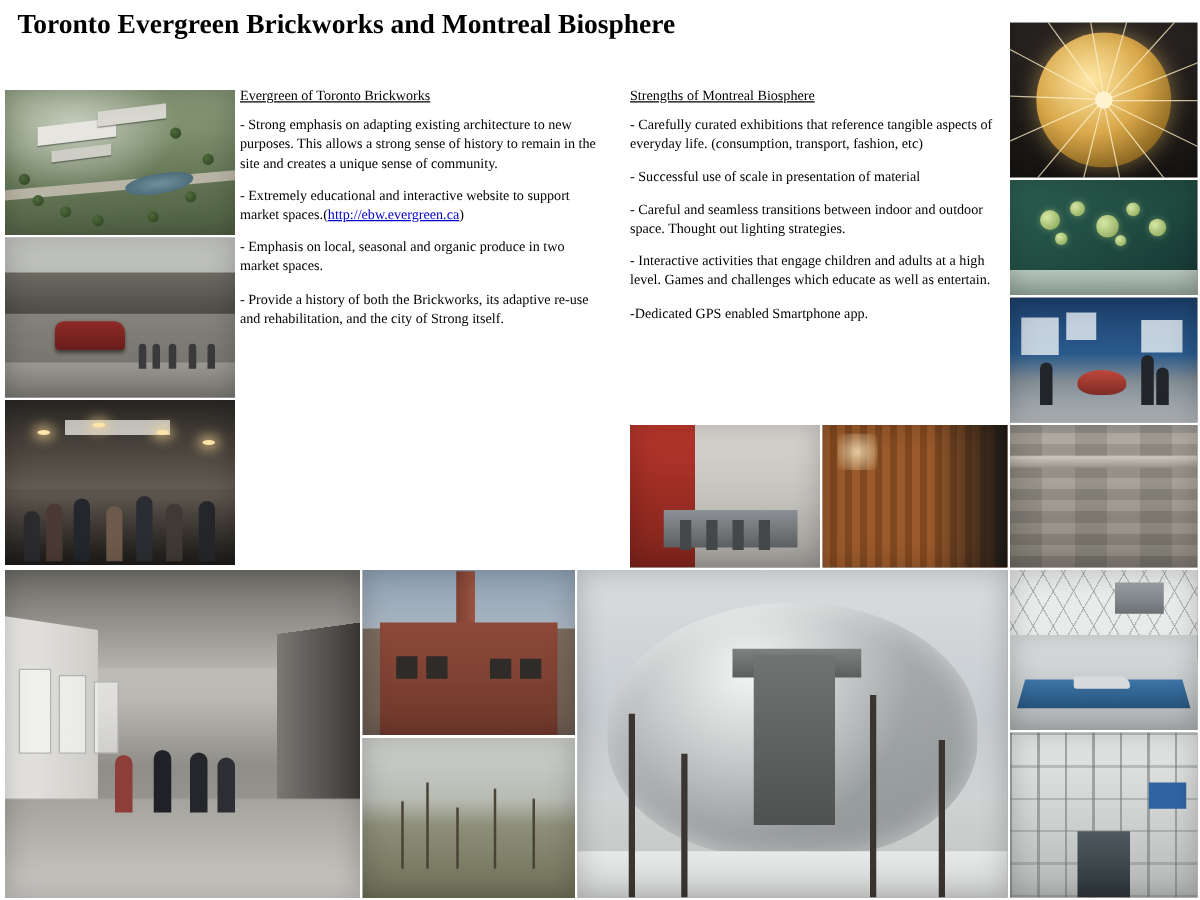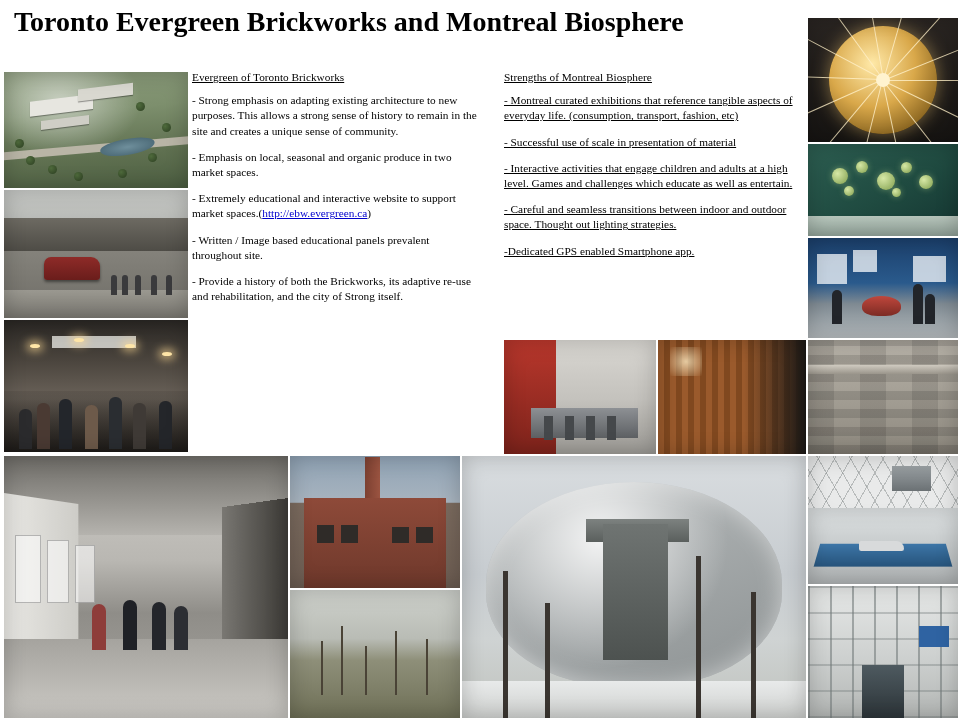--- a/index.html
+++ b/index.html
@@ -13,21 +13,21 @@
   #page {
     position: relative;
     width: 960px; height: 720px;
     background: #ffffff;
   }
   #title {
     position: absolute;
     left: 14px; top: 6px;
     font-family: "Liberation Serif", serif;
     font-weight: bold;
-    font-size: 28px;
+    font-size: 22px;
     color: #000000;
     letter-spacing: 0px;
     white-space: nowrap;
   }
 
   
   .col {
     position: absolute;
     font-family: "Liberation Serif", serif;
     font-size: 11.3px;
@@ -40,21 +40,21 @@
     display: block;
   }
   .col p {
     margin: 0 0 11px 0;
   }
   .col a {
     color: #0000cc;
     text-decoration: underline;
   }
   #col-left  { left: 192px; top: 70px; width: 288px; }
-  #col-right { left: 504px; top: 70px; width: 292px; text-decoration: underline; }
+  #col-right { left: 504px; top: 70px; width: 292px; }
 
   
   .photo {
     position: absolute;
     overflow: hidden;
     background: #7a7a7a;
   }
   .photo .inner { position: absolute; inset: 0; }
 
   
@@ -391,32 +391,31 @@
 </head>
 <body>
 
 <div id="page">
 
   <div id="title">Toronto Evergreen Brickworks and Montreal Biosphere</div>
 
   <div class="col" id="col-left">
     <span class="head">Evergreen of Toronto Brickworks</span>
     <p>- Strong emphasis on adapting existing architecture to new purposes. This allows a strong sense of history to remain in the site and creates a unique sense of community.</p>
+    <p><span>- Extremely educational and interactive website to support market spaces.</span><span>(</span><a href="#">http://ebw.evergreen.ca</a><span>)</span></p>
     <p>- Emphasis on local, seasonal and organic produce in two market spaces.</p>
-    <p><span>- Extremely educational and interactive website to support market spaces.</span><span>(</span><a href="#">http://ebw.evergreen.ca</a><span>)</span></p>
-    <p>- Written / Image based educational panels prevalent throughout site.</p>
     <p>- Provide a history of both the Brickworks, its adaptive re-use and rehabilitation, and the city of Strong itself.</p>
   </div>
 
   <div class="col" id="col-right">
     <span class="head">Strengths of Montreal Biosphere</span>
-    <p>- Montreal curated exhibitions that reference tangible aspects of everyday life. (consumption, transport, fashion, etc)</p>
+    <p>- Carefully curated exhibitions that reference tangible aspects of everyday life. (consumption, transport, fashion, etc)</p>
     <p>- Successful use of scale in presentation of material</p>
+    <p>- Careful and seamless transitions between indoor and outdoor space. Thought out lighting strategies.</p>
     <p>- Interactive activities that engage children and adults at a high level. Games and challenges which educate as well as entertain.</p>
-    <p>- Careful and seamless transitions between indoor and outdoor space. Thought out lighting strategies.</p>
     <p>-Dedicated GPS enabled Smartphone app.</p>
   </div>
 
   <div class="photo pic-aerial" style="left:4px; top:72px; width:184px; height:116px;">
     <div class="inner">
       <div class="b1"></div>
         <div class="b2"></div>
         <div class="b3"></div>
       <div class="road"></div>
         <div class="pond"></div>

